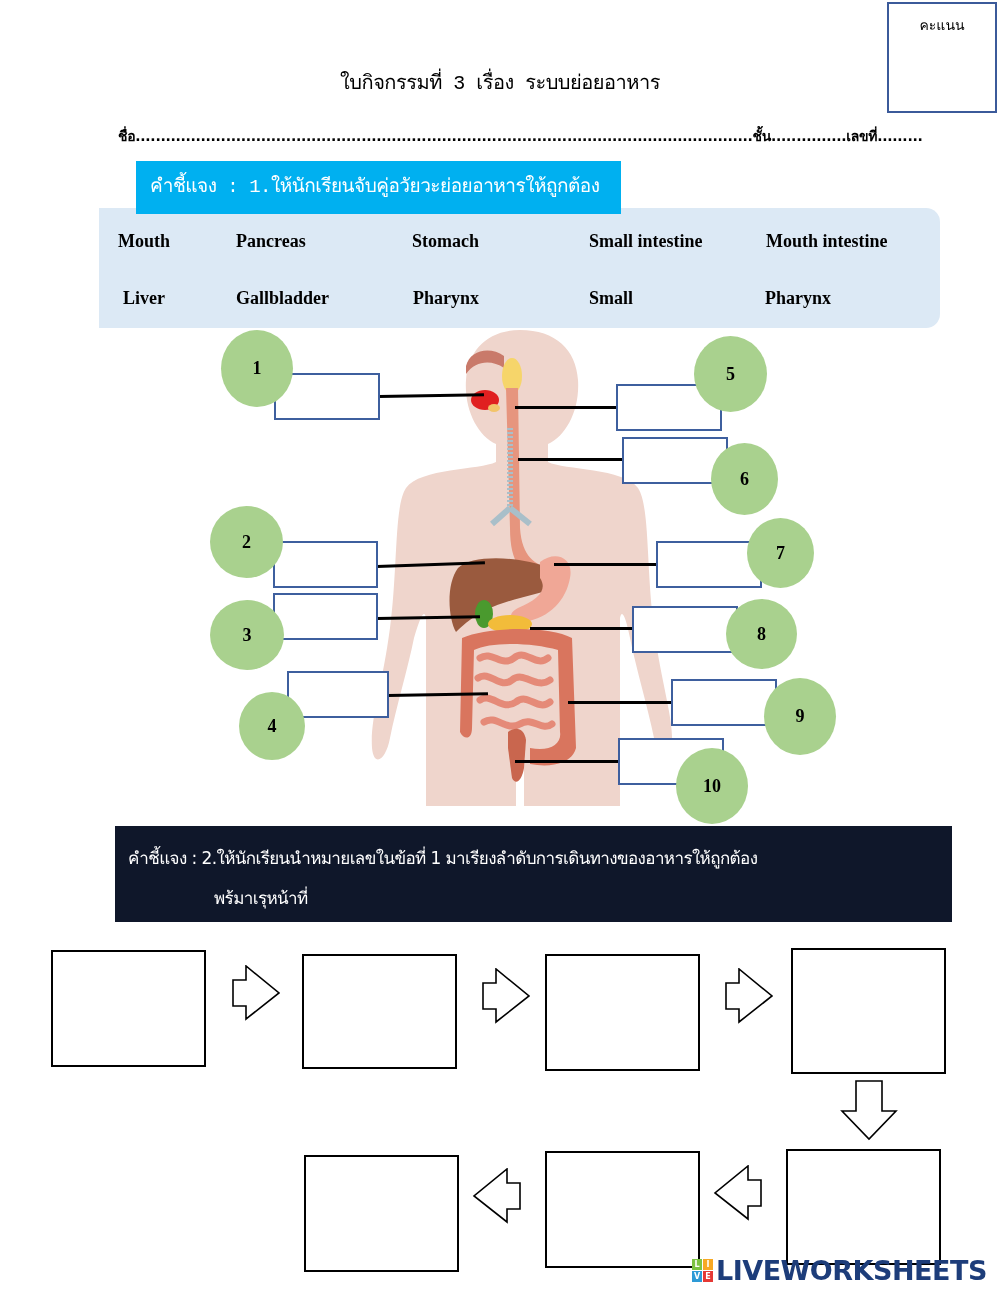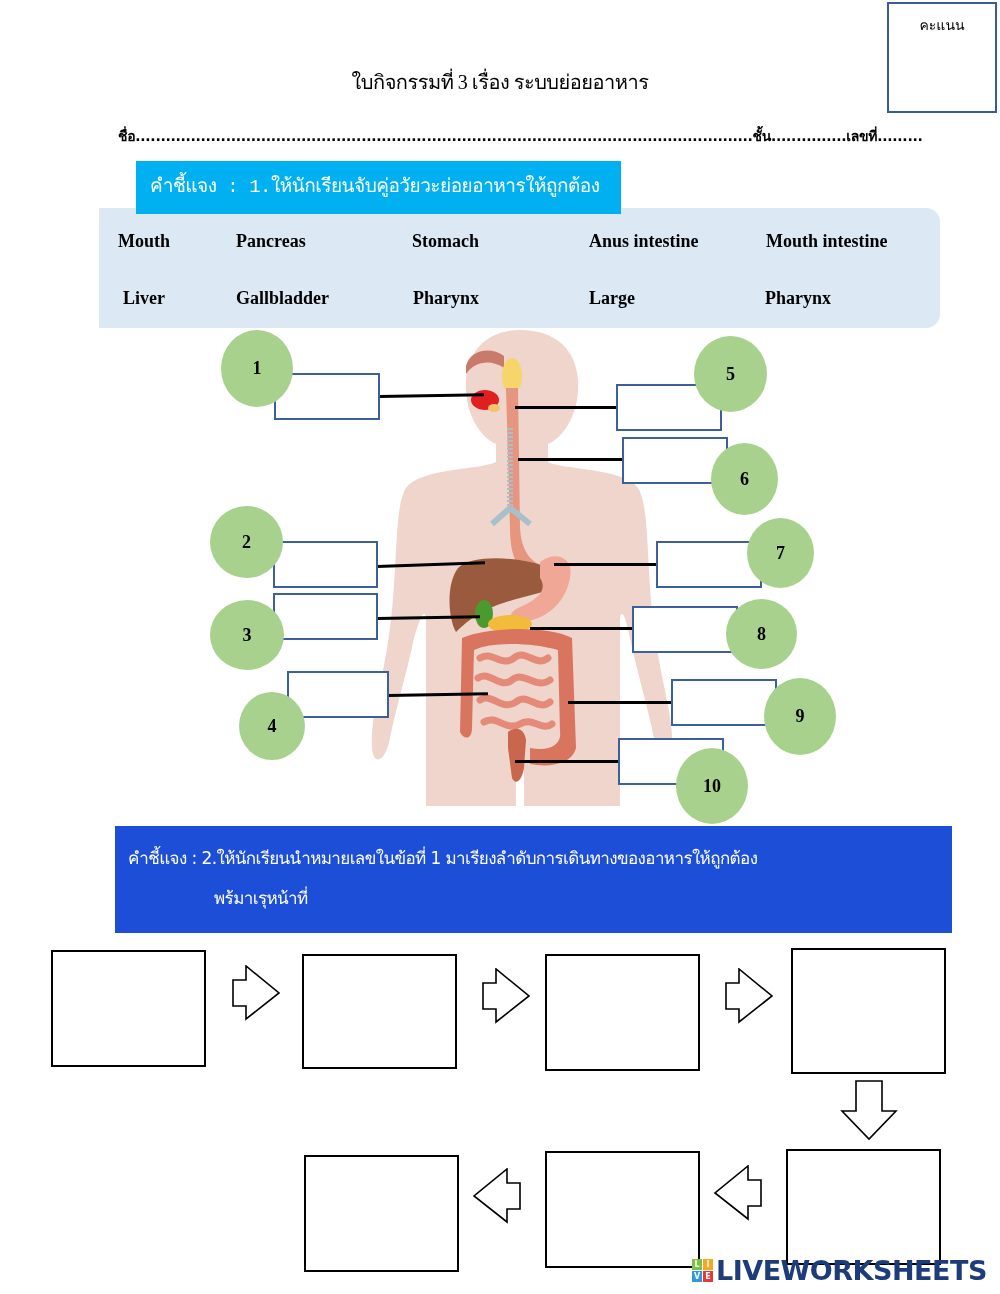--- a/index.html
+++ b/index.html
@@ -1,32 +1,32 @@
 <!DOCTYPE html>
 <html><head>
 <meta charset="utf-8">
 <style>
   html, body { margin:0; padding:0; background:#ffffff; }
   body { width:1000px; height:1294px; position:relative; overflow:hidden;
          font-family:"Liberation Serif","DejaVu Serif",serif; color:#000; }
   .abs { position:absolute; }
   .score-box { left:887px; top:2px; width:110px; height:111px; border:2px solid #3b5a9a; box-sizing:border-box; }
   .score-label { position:absolute; top:10px; left:0; right:0; text-align:center; font-family:"DejaVu Sans",sans-serif; font-size:14px; }
-  .title { left:0; width:1000px; top:66px; text-align:center; font-family:Liberation Serif, serif; font-size:20px; letter-spacing:-0.5px; }
+  .title { left:0; width:1000px; top:66px; text-align:center; font-family:Liberation Mono, monospace; font-size:20px; letter-spacing:-0.5px; }
   .nameline { left:118px; top:125px; font-family:"DejaVu Sans",sans-serif; font-size:14px; font-weight:bold; letter-spacing:-0.3px; white-space:nowrap; }
   .instr1 { left:136px; top:161px; width:485px; height:53px; background:#00b0f0; color:#fff; z-index:2;
             font-size:19px; line-height:53px; padding-left:14px; box-sizing:border-box; font-family:Liberation Mono, monospace; letter-spacing:-0.5px; }
   .wordbank { left:99px; top:208px; width:841px; height:120px; background:#dce9f5; border-radius:0 14px 14px 0; }
   .word { position:absolute; font-weight:bold; font-size:18px; font-family:"Liberation Serif",serif; }
   .figure { left:360px; top:328px; width:320px; height:478px; }
   .label-box { position:absolute; border:2px solid #3e5f9e; background:#fff; box-sizing:border-box; z-index:3; }
   .num-circle { position:absolute; border-radius:50%; background:#a9d18e; z-index:4;
                 display:flex; align-items:center; justify-content:center; font-weight:bold; font-size:18px; font-family:"Liberation Serif",serif; }
   .leader { position:absolute; height:3px; background:#000; z-index:2; transform-origin:0 50%; }
-  .instr2 { left:115px; top:826px; width:837px; height:107px; background:#1d4ed8; color:#fff;
+  .instr2 { left:115px; top:826px; width:837px; height:96px; background:#0f172a; color:#fff;
             font-family:"DejaVu Sans",sans-serif; font-size:17px; letter-spacing:-0.6px; }
   .instr2 .l1 { position:absolute; left:13px; top:18px; white-space:nowrap; }
   .instr2 .l2 { position:absolute; left:99px; top:58px; white-space:nowrap; }
   .seq-box { position:absolute; border:2px solid #000; box-sizing:border-box; background:#fff; }
   .arrow { position:absolute; }
   .logo { left:692px; top:1255px; display:flex; align-items:center; }
   .logo-tiles { display:grid; grid-template-columns:10px 10px; grid-template-rows:11px 11px; gap:1px; margin-right:3px; }
   .tile { font-family:"DejaVu Sans",sans-serif; font-size:8px; font-weight:bold; color:#fff; text-align:center; line-height:11px; }
   .logo-text { font-family:"DejaVu Sans",sans-serif; font-weight:bold; font-size:27px; color:#1d3d7a; letter-spacing:-0.5px; }
 </style>
@@ -39,26 +39,26 @@
 
 <div class="abs title">ใบกิจกรรมที่ 3 เรื่อง ระบบย่อยอาหาร</div>
 <div class="abs nameline">ชื่อ...........................................................................................................................ชั้น...............เลขที่.........</div>
 
 <div class="abs instr1">คำชี้แจง : 1.ให้นักเรียนจับคู่อวัยวะย่อยอาหารให้ถูกต้อง</div>
 
 <div class="abs wordbank">
   <span class="word" style="left:19px;top:23px">Mouth</span>
   <span class="word" style="left:137px;top:23px">Pancreas</span>
   <span class="word" style="left:313px;top:23px">Stomach</span>
-  <span class="word" style="left:490px;top:23px">Anus intestine</span>
+  <span class="word" style="left:490px;top:23px">Small intestine</span>
   <span class="word" style="left:667px;top:23px">Mouth intestine</span>
   <span class="word" style="left:24px;top:80px">Liver</span>
   <span class="word" style="left:137px;top:80px">Gallbladder</span>
   <span class="word" style="left:314px;top:80px">Pharynx</span>
-  <span class="word" style="left:490px;top:80px">Large</span>
+  <span class="word" style="left:490px;top:80px">Small</span>
   <span class="word" style="left:666px;top:80px">Pharynx</span>
 </div>
 
 <svg class="abs figure" viewBox="0 0 320 478" width="320" height="478">
 
   <g fill="#efd5cc">
     <path d="M160 2 C128 2 108 22 106 52 C104 82 118 108 136 116 L136 134 C120 142 60 140 46 160 C34 178 38 240 30 300 C22 360 10 390 12 420 C14 440 26 432 30 410 C36 380 48 340 54 310 C60 290 64 280 66 290 L66 478 L156 478 L156 420 L164 420 L164 478 L260 478 L260 290 C262 280 266 290 270 310 C276 340 288 380 294 410 C298 432 310 440 312 420 C314 390 302 360 294 300 C286 240 290 178 278 160 C264 140 204 142 188 134 L188 116 C206 108 220 82 218 52 C216 22 196 2 160 2 Z"></path>
   </g>
 
   <g>

